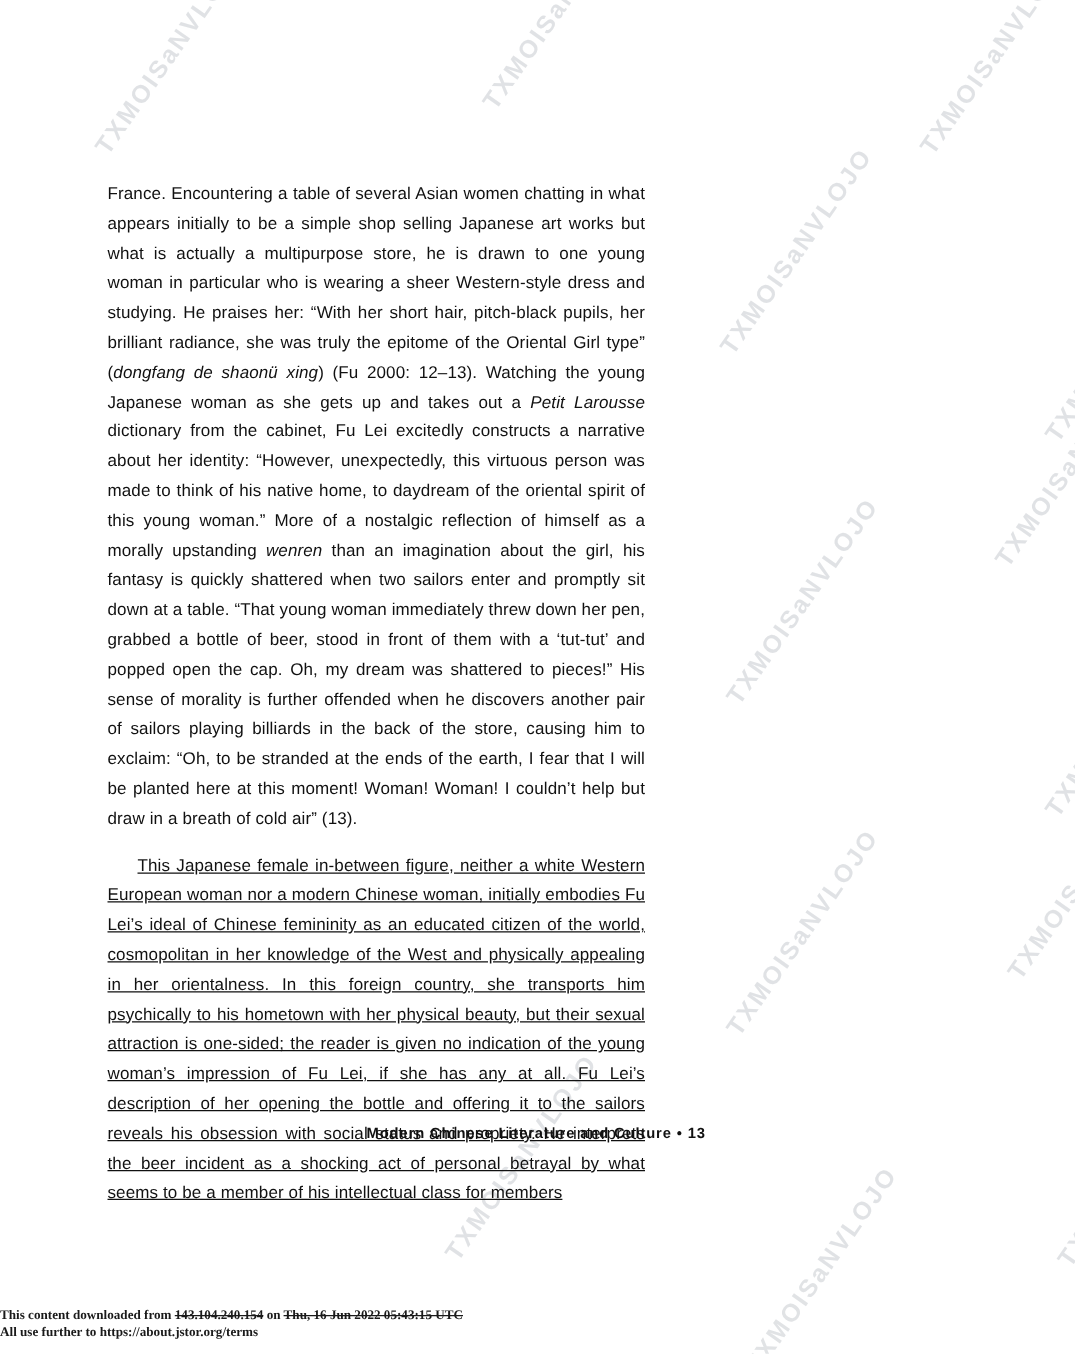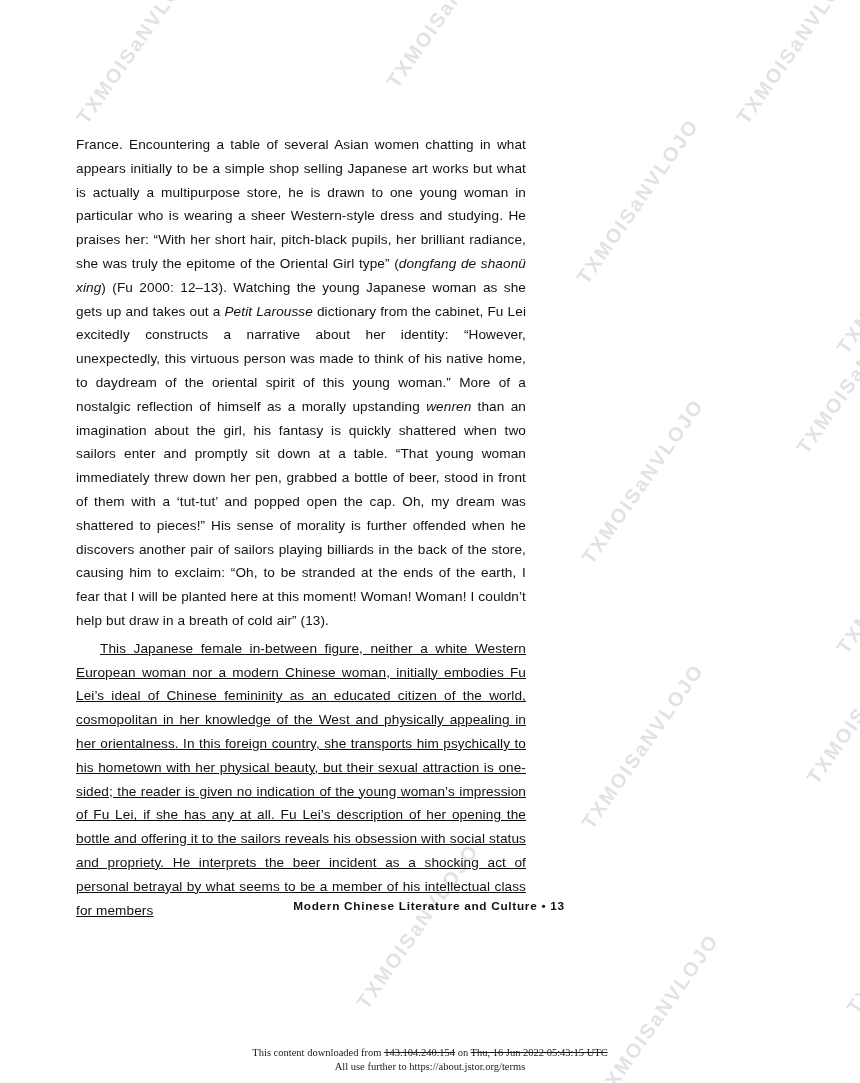--- a/index.html
+++ b/index.html
@@ -34,46 +34,46 @@
   .text-block {
     position: absolute;
     left: 72px;
     top: 129px;
     width: 458px;
     font-size: 13.6px;
     line-height: 23.8px;
     text-align: justify;
     letter-spacing: 0.1px;
   }
-  .text-block p { margin: 4px; }
+  .text-block p { margin: 14px; }
   .text-block p.indent { text-indent: 24px; text-decoration: underline; }
   .it { font-style: italic; }
   
   .journal-footer {
     position: absolute;
     left: 72px;
     top: 899px;
     width: 714px;
     text-align: center;
     font-weight: bold;
     font-size: 11.8px;
     letter-spacing: 0.7px;
     color: #111;
   }
   
   .bottom-lines {
     position: absolute;
     left: 0;
     top: 1046px;
     width: 860px;
-    text-align: center;
     font-family: "Liberation Serif", serif;
     font-size: 10.5px;
     line-height: 14px;
     color: #1a1a1a;
+    font-weight: bold;
   }
   .strike { text-decoration: line-through; }
 </style>
 </head>
 <body>
 
 <div class="page">
 
   <span class="wm" style="left:40px;  top:30px;">TXMOISaNVLOJO</span>
   <span class="wm" style="left:350px; top:-6px;">TXMOISaNVLOJO</span>

